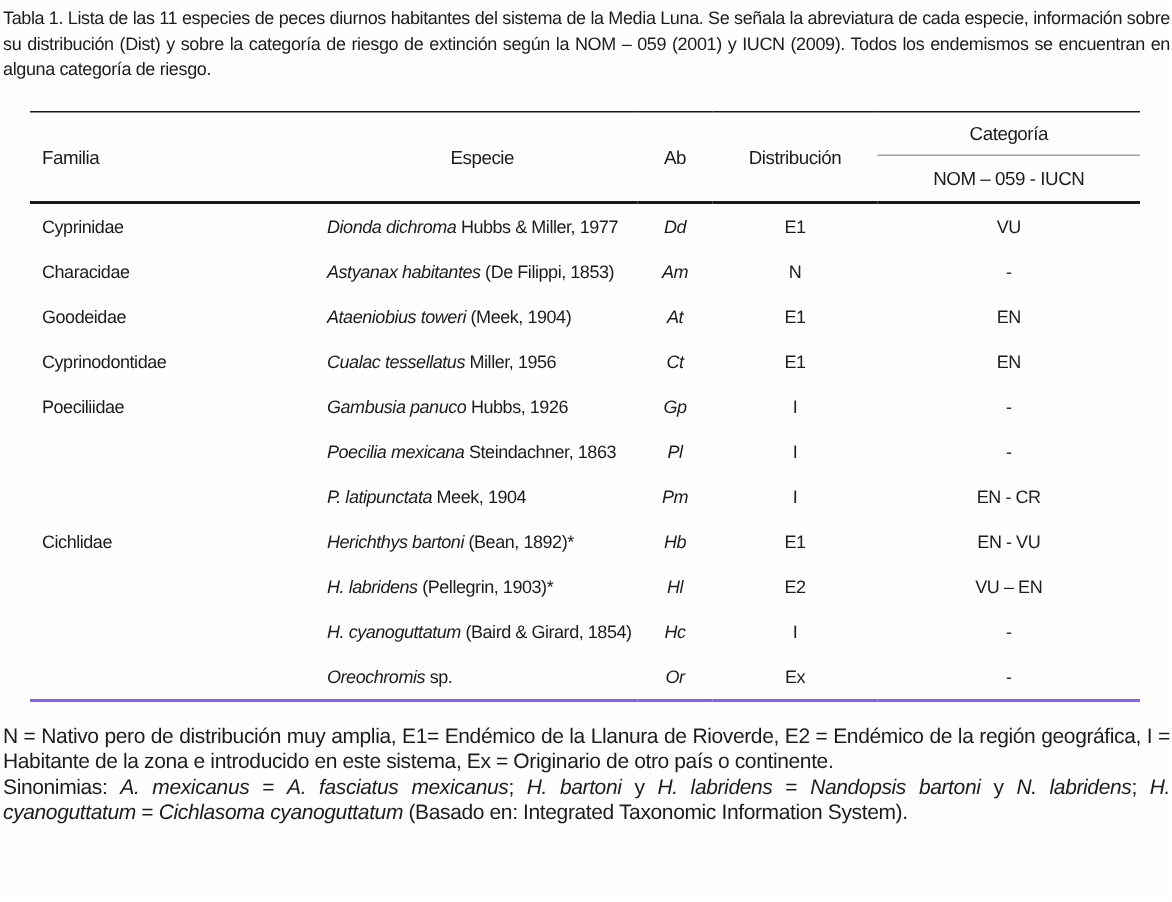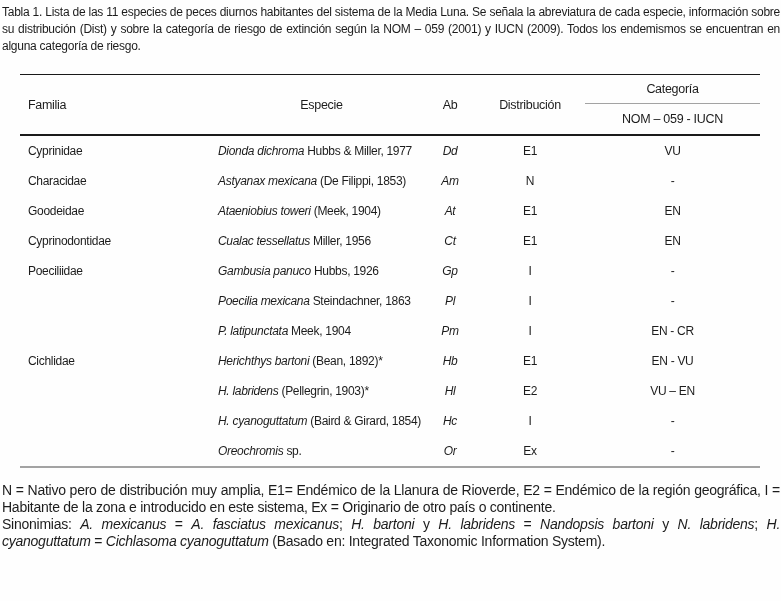--- a/index.html
+++ b/index.html
@@ -27,21 +27,21 @@
   table.species-table {
     border-collapse: collapse;
     table-layout: fixed;
     width: 740px;
     margin: 19px 21px 0 20px;
     border-top: 1px solid #1a1a1a;
     font-size: 12px;
     letter-spacing: -0.3px;
   }
   thead { border-bottom: 2px solid #1a1a1a; }
-  tbody { border-bottom: 2px solid #a3a3a3; }
+  tbody { border-bottom: 2px solid #8b5cf6; }
   th {
     font-weight: normal;
     font-size: 12.5px;
     padding: 0;
     vertical-align: middle;
   }
   .th-familia { text-align: left; padding-left: 8px; }
   .th-especie { text-align: center; }
   .th-ab { text-align: center; }
   .th-dist { text-align: center; }
@@ -104,21 +104,21 @@
     <tbody id="table-body">
         <tr>
           <td class="td-familia">Cyprinidae</td>
           <td class="td-especie"><i>Dionda dichroma</i> Hubbs &amp; Miller, 1977</td>
           <td class="td-ab">Dd</td>
           <td class="td-dist">E1</td>
           <td class="td-cat">VU</td>
         </tr>
         <tr>
           <td class="td-familia">Characidae</td>
-          <td class="td-especie"><i>Astyanax mexicana</i> (De Filippi, 1853)</td>
+          <td class="td-especie"><i>Astyanax habitantes</i> (De Filippi, 1853)</td>
           <td class="td-ab">Am</td>
           <td class="td-dist">N</td>
           <td class="td-cat">-</td>
         </tr>
         <tr>
           <td class="td-familia">Goodeidae</td>
           <td class="td-especie"><i>Ataeniobius toweri</i> (Meek, 1904)</td>
           <td class="td-ab">At</td>
           <td class="td-dist">E1</td>
           <td class="td-cat">EN</td>

